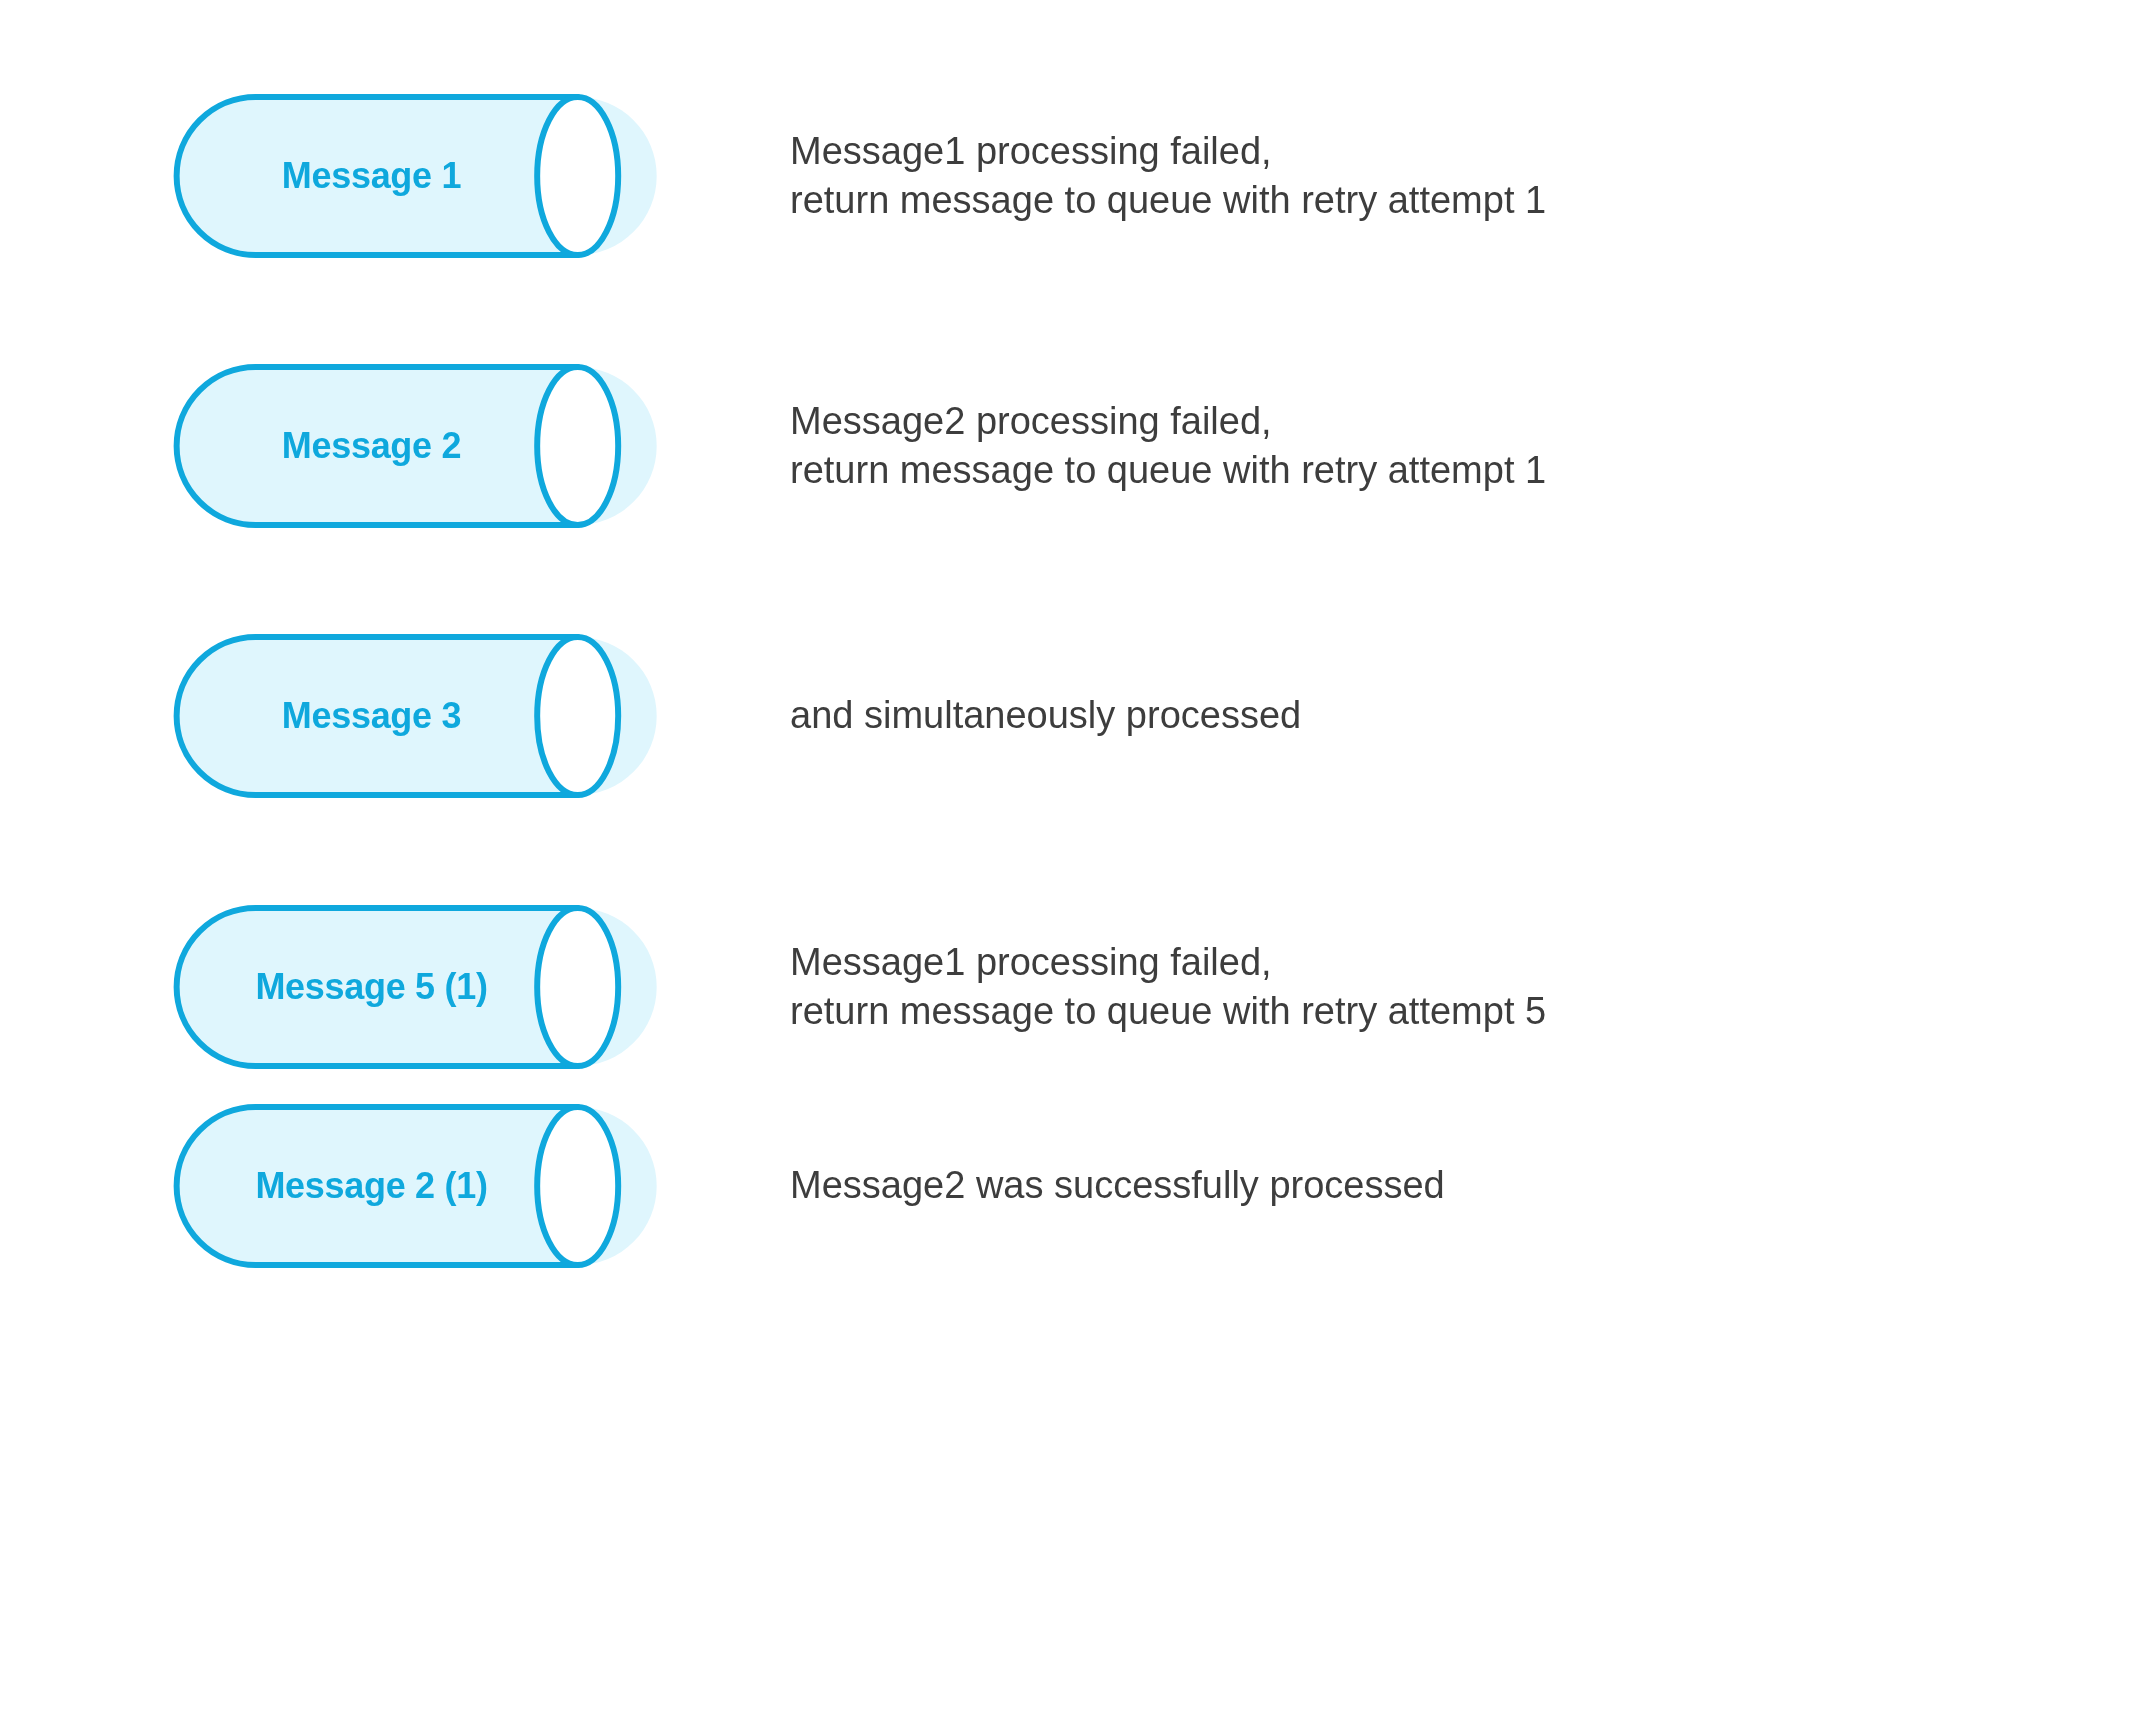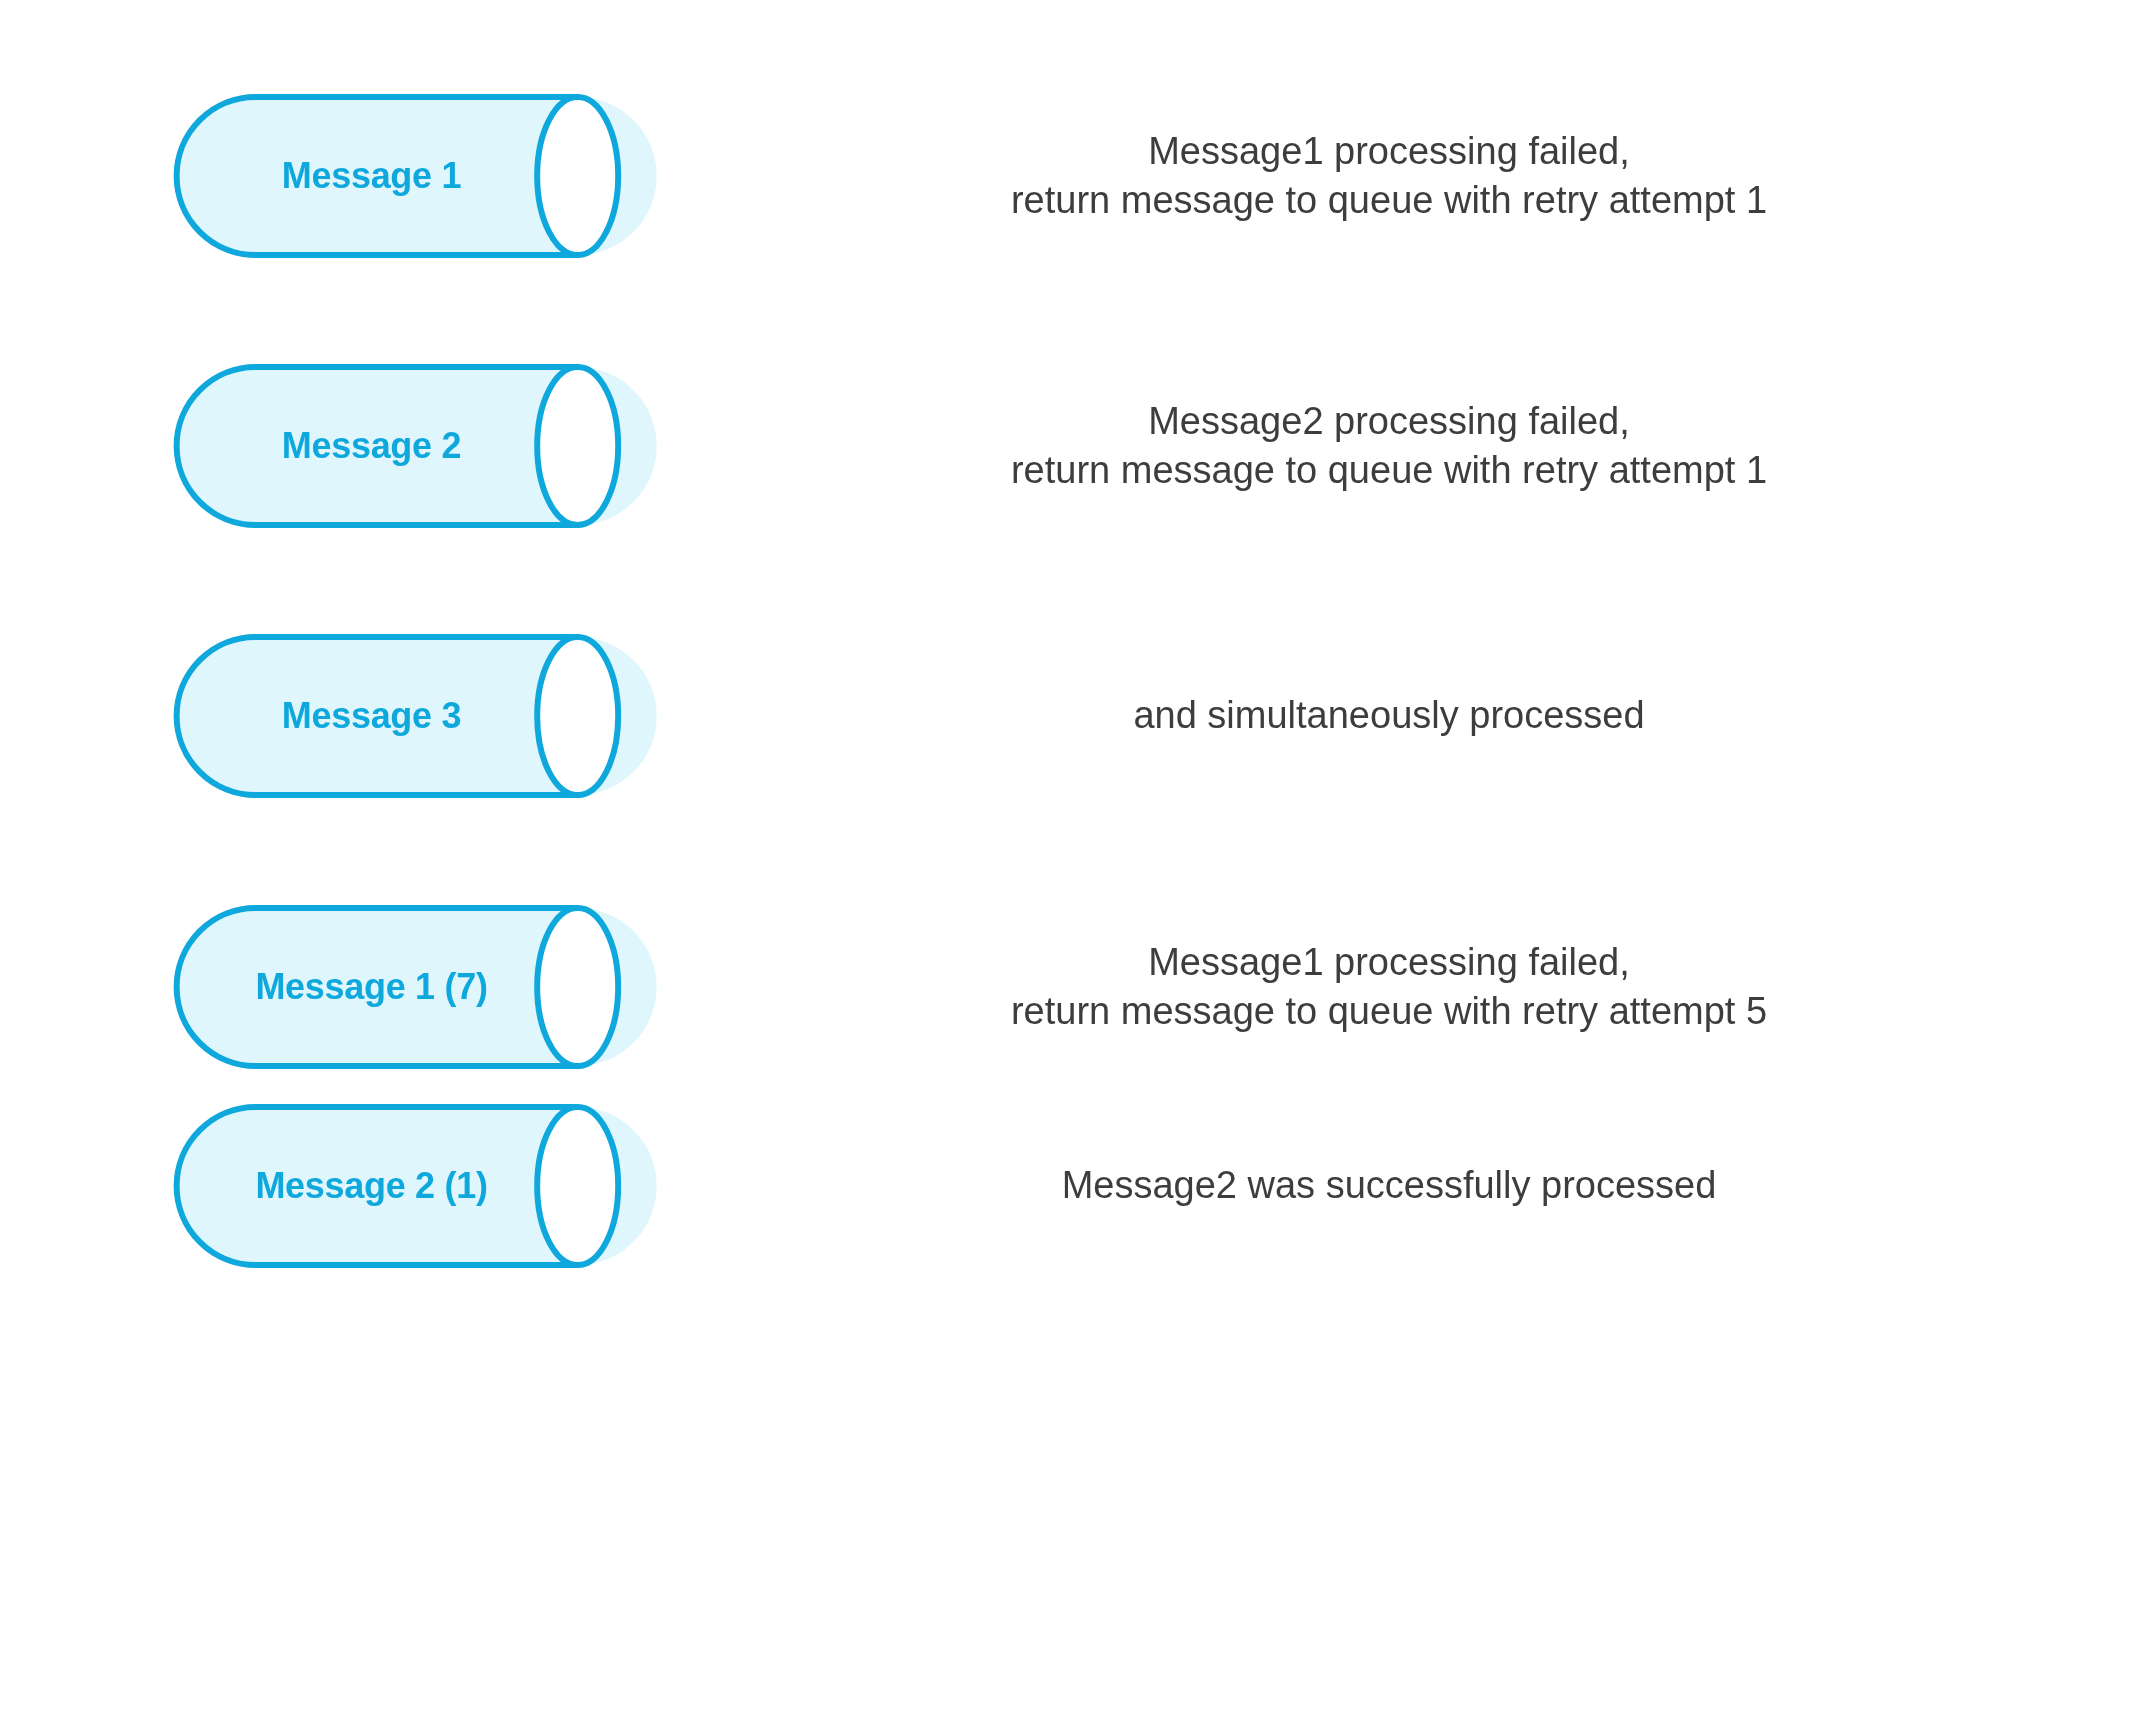--- a/index.html
+++ b/index.html
@@ -13,21 +13,20 @@
     font-family: "Liberation Sans", sans-serif;
     -webkit-font-smoothing: antialiased;
     overflow: hidden;
   }
 
   #canvas {
     position: relative;
     width: 2060px;
     height: 1730px;
     background: #ffffff;
-    text-align: center;
   }
 
   .row {
     position: absolute;
     left: 0;
     width: 2129px;
     height: 166px;
     display: flex;
     align-items: center;
   }
@@ -130,21 +129,21 @@
     </div>
   </div>
 
   <div class="row" style="top:904px;">
     <div class="cyl-wrap">
       <svg class="cyl-svg" viewBox="0 0 730 250" xmlns="http://www.w3.org/2000/svg">
         <path d="M125,6 L610,6 A119,119 0 0 1 610,244 L125,244 A119,119 0 0 1 125,6 Z" fill="#dff6fd" stroke="none"></path>
         <path d="M125,6 L610,6 M125,244 L610,244 M125,6 A119,119 0 0 0 125,244" fill="none" stroke="#0fa8dd" stroke-width="9" stroke-linecap="round"></path>
         <ellipse cx="610" cy="125" rx="61" ry="119" fill="#ffffff" stroke="#0fa8dd" stroke-width="9"></ellipse>
       </svg>
-      <div class="cyl-label">Message 1 (7)</div>
+      <div class="cyl-label">Message 5 (1)</div>
     </div>
     <div class="desc">
       <span class="line">Message1 processing failed,</span>
       <span class="line">return message to queue with retry attempt 5</span>
     </div>
   </div>
 
   <div class="row" style="top:1103px;">
     <div class="cyl-wrap">
       <svg class="cyl-svg" viewBox="0 0 730 250" xmlns="http://www.w3.org/2000/svg">

